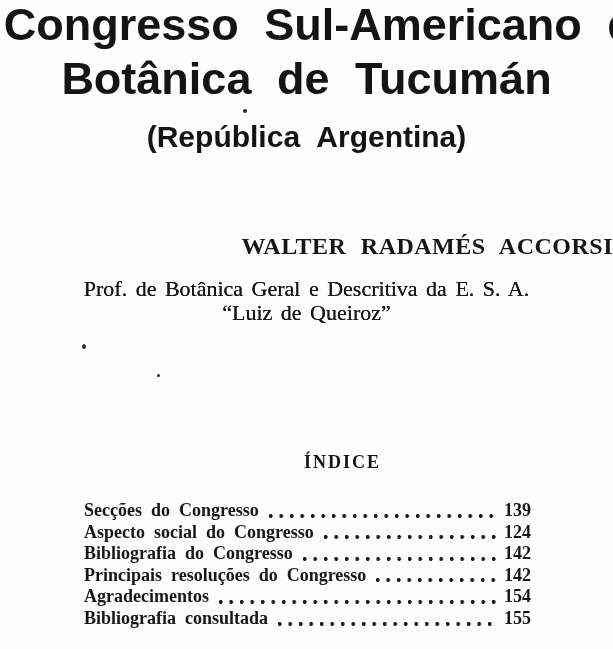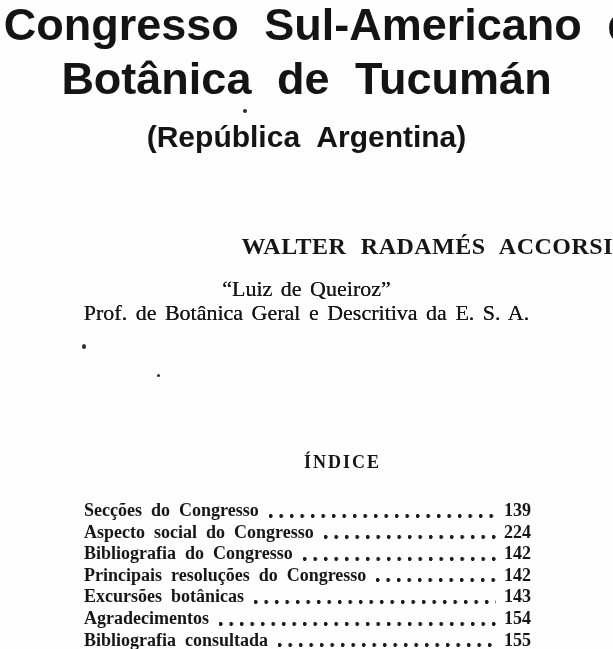--- a/index.html
+++ b/index.html
@@ -122,59 +122,54 @@
 
   <div class="title-line subtitle">(República Argentina)</div>
 
   <div class="title-line title-line-2">Botânica de Tucumán</div>
 
   <div class="speck speck-1"></div>
 
   <div class="author">WALTER RADAMÉS ACCORSI</div>
 
   <div class="affiliation">
+    <div>Prof. de Botânica Geral e Descritiva da E. S. A.</div>
     <div>“Luiz de Queiroz”</div>
-    <div>Prof. de Botânica Geral e Descritiva da E. S. A.</div>
   </div>
 
   <div class="speck speck-2"></div>
   <div class="speck speck-3"></div>
 
   <div class="index-heading">ÍNDICE</div>
 
   <div class="index-list" id="index-list">
     <div class="index-row">
       <span class="index-entry-label">Secções do Congresso</span>
       <span class="index-leader"></span>
       <span class="index-page-number">139</span>
     </div>
 
     <div class="index-row">
       <span class="index-entry-label">Aspecto social do Congresso</span>
       <span class="index-leader"></span>
-      <span class="index-page-number">224</span>
+      <span class="index-page-number">124</span>
     </div>
 
     <div class="index-row">
       <span class="index-entry-label">Bibliografia do Congresso</span>
       <span class="index-leader"></span>
       <span class="index-page-number">142</span>
     </div>
 
     <div class="index-row">
       <span class="index-entry-label">Principais resoluções do Congresso</span>
       <span class="index-leader"></span>
       <span class="index-page-number">142</span>
     </div>
 
-    <div class="index-row">
-      <span class="index-entry-label">Excursões botânicas</span>
-      <span class="index-leader"></span>
-      <span class="index-page-number">143</span>
-    </div>
 
     <div class="index-row">
       <span class="index-entry-label">Agradecimentos</span>
       <span class="index-leader"></span>
       <span class="index-page-number">154</span>
     </div>
 
     <div class="index-row">
       <span class="index-entry-label">Bibliografia consultada</span>
       <span class="index-leader"></span>

